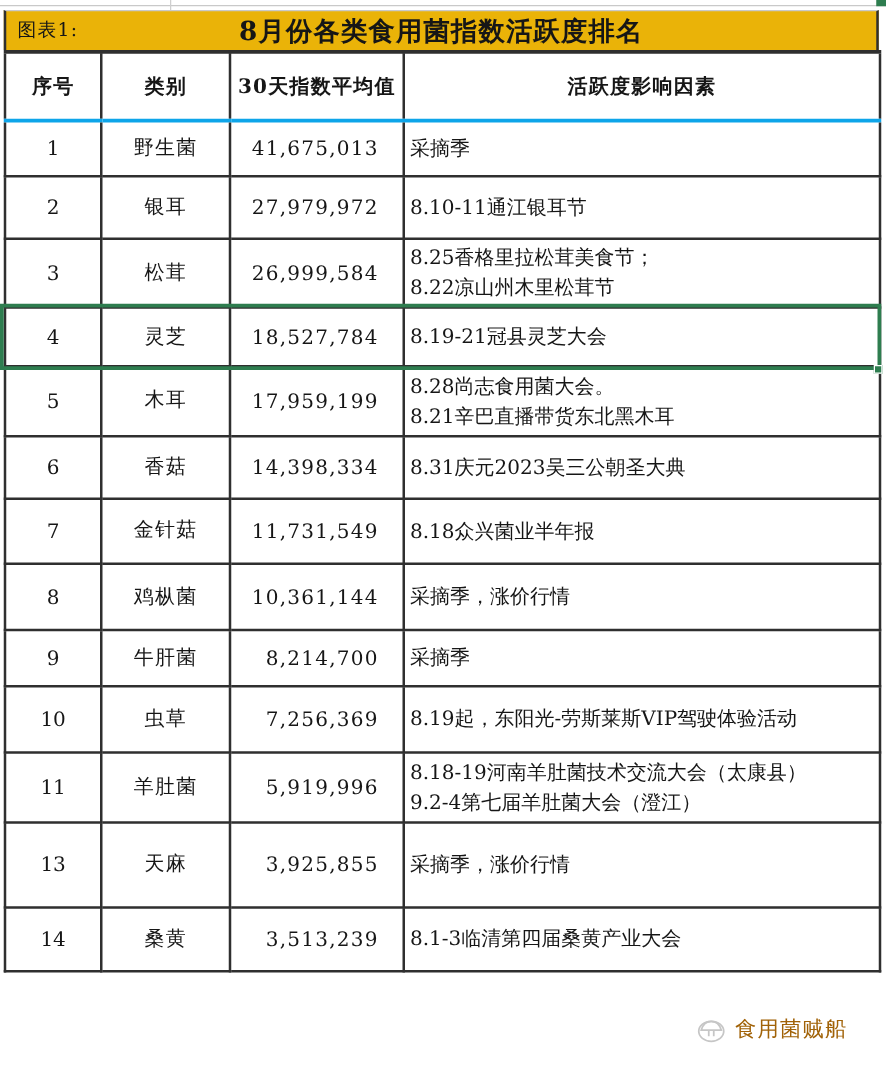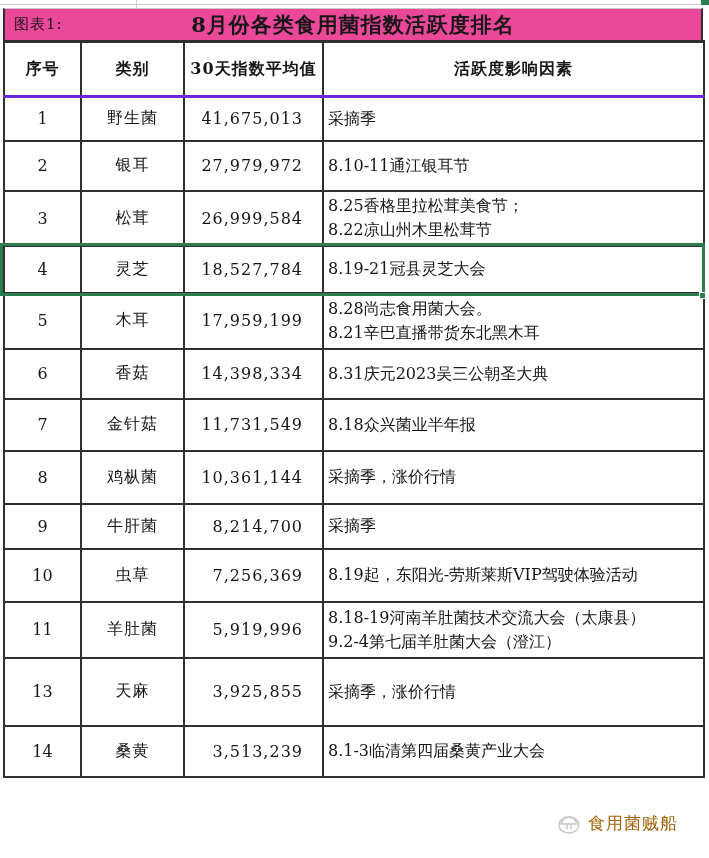--- a/index.html
+++ b/index.html
@@ -10,21 +10,21 @@
   }
   
   .gridline-h { position:absolute; left:0; top:4px; width:709px; height:1px; background:#c9c9c9; }
   .gridline-v { position:absolute; left:136px; top:0; width:1px; height:40px; background:#cfcfcf; }
   .corner-mark { position:absolute; left:701px; top:0; width:8px; height:5px; }
 
   
   .titlebar {
     position:absolute; left:3px; top:8px; width:700px; height:32px;
     border-left:2px solid #2f2f2f; border-right:2px solid #2f2f2f;
-    border-top:1px solid #c9c9c9; background:#ec4899;
+    border-top:1px solid #c9c9c9; background:#eab308;
   }
   .caption {
     position:absolute; left:9px; top:0; height:100%; display:flex; align-items:center;
     font-size:15px; letter-spacing:1px;
   }
   .sheet-title {
     position:absolute; left:0; right:0; top:0; height:100%;
     display:flex; align-items:center; justify-content:center;
     font-size:21px; font-weight:700; letter-spacing:1px;
   }
@@ -32,21 +32,21 @@
   
   table.rank {
     position:absolute; left:3px; top:40px; width:700px;
     border-collapse:collapse; table-layout:fixed;
     border:2px solid #2f2f2f; border-top:3px solid #2f2f2f;
   }
   table.rank th, table.rank td { border:2px solid #2f2f2f; overflow:hidden; }
   tr.head { height:55px; }
   tr.head th {
     font-size:16px; font-weight:600; text-align:center; letter-spacing:1px;
-    border-bottom:3px solid #6d28d9; background:#fff;
+    border-bottom:3px solid #0ea5e9; background:#fff;
   }
   td.c-no  { text-align:center; font-size:16px; }
   td.c-cat { text-align:center; font-size:16px; letter-spacing:1px; }
   td.c-val { text-align:right; padding-right:19px; font-size:16px; letter-spacing:1px; }
   td.c-fac { text-align:left; padding-left:4px; font-size:16px; }
   .fac-line { line-height:24px; white-space:nowrap; }
 
   
   .sel-outline {
     position:absolute; left:0; width:705px;

